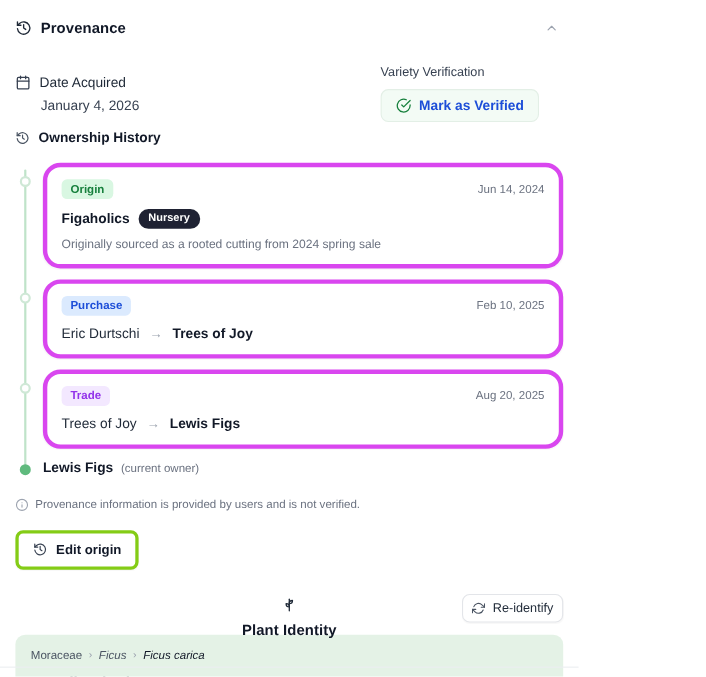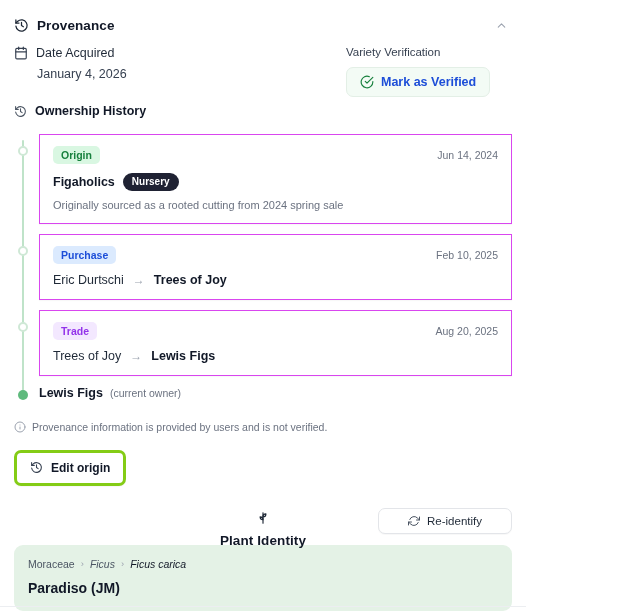--- a/index.html
+++ b/index.html
@@ -24,21 +24,21 @@
 
   
   .provenance { padding: 14px 14px 0 14px; }
   .prov-head { justify-content:flex-start; position:relative; height:22px; }
   .collapse-btn {
     position:absolute; right:0; top:0; width:22px; height:22px;
     display:flex; align-items:center; justify-content:center;
     background:none; border:none; cursor:pointer; padding:0;
   }
 
-  .meta-row { display:flex; margin-top:10px; }
+  .meta-row { display:flex; margin-top:24px;align-items:center; }
   .meta-left { width:320px; }
   .meta-label-row { display:flex; align-items:center; gap:8px; }
   .meta-label { font-size:12.5px; color:#1f2937; }
   .meta-value { font-size:12.5px; color:#374151; margin-top:7px; margin-left:23px; }
 
   .meta-right { flex:1; padding-left:12px; }
   .meta-right-label { font-size:11.5px; color:#374151; }
   .verify-btn {
     margin-top:9px;
     display:inline-flex; align-items:center; gap:7px;
@@ -57,21 +57,21 @@
     position:absolute; left:8px; top:6px; bottom:10px; width:2px;
     background:#bfe3c9; border-radius:1px;
   }
   .tl-item { position:relative; margin-bottom:10px; }
   .tl-dot {
     position:absolute; left:-21.5px; top:12px;
     width:10px; height:10px; border-radius:50%;
     background:#ffffff; border:2px solid #cfe8d6;
   }
   .event-card {
-    border:1px solid #d946ef; border-radius:0; background:#fff;
+    border:4px solid #d946ef; border-radius:16px; background:#fff;
     padding:11px 13px 12px 13px;
     box-shadow:0 1px 1px rgba(16,24,40,.03);
   }
   .ev-top { display:flex; align-items:flex-start; justify-content:space-between; }
   .badge {
     display:inline-block; border-radius:5px;
     font-size:10.5px; font-weight:700; padding:3px 8px; line-height:1.15;
   }
   .badge-origin   { background:#d9f7e2; color:#17803d; }
   .badge-purchase { background:#dbeafe; color:#1d4ed8; }
@@ -112,21 +112,21 @@
     box-shadow:0 1px 1px rgba(16,24,40,.03);
   }
 
   
   .identity { padding: 0 14px; margin-top:25px; }
   .id-head { position:relative; height:22px; display:flex; align-items:center; gap:8px;flex-direction:column; }
   .reid-btn {
     position:absolute; right:0; top:-3px;
     display:inline-flex; align-items:center; gap:7px;
     background:#fff; border:1px solid #e3e5e9; border-radius:7px;
-    padding:6px 29px; cursor:pointer;
+    padding:6px 8px; cursor:pointer;
     font-size:11.5px; font-weight:400; color:#1f2937;
     font-family:"Liberation Sans", sans-serif;
     box-shadow:0 1px 1px rgba(16,24,40,.03);
   }
   .id-panel {
     margin-top:12px; background:#e4f2e6; border-radius:9px;
     padding:13px 14px 15px 14px;
   }
   .breadcrumb { display:flex; align-items:center; gap:6px; font-size:10.5px; color:#4b5563; }
   .bc-sep { color:#9ca3af; font-size:9.5px; }

